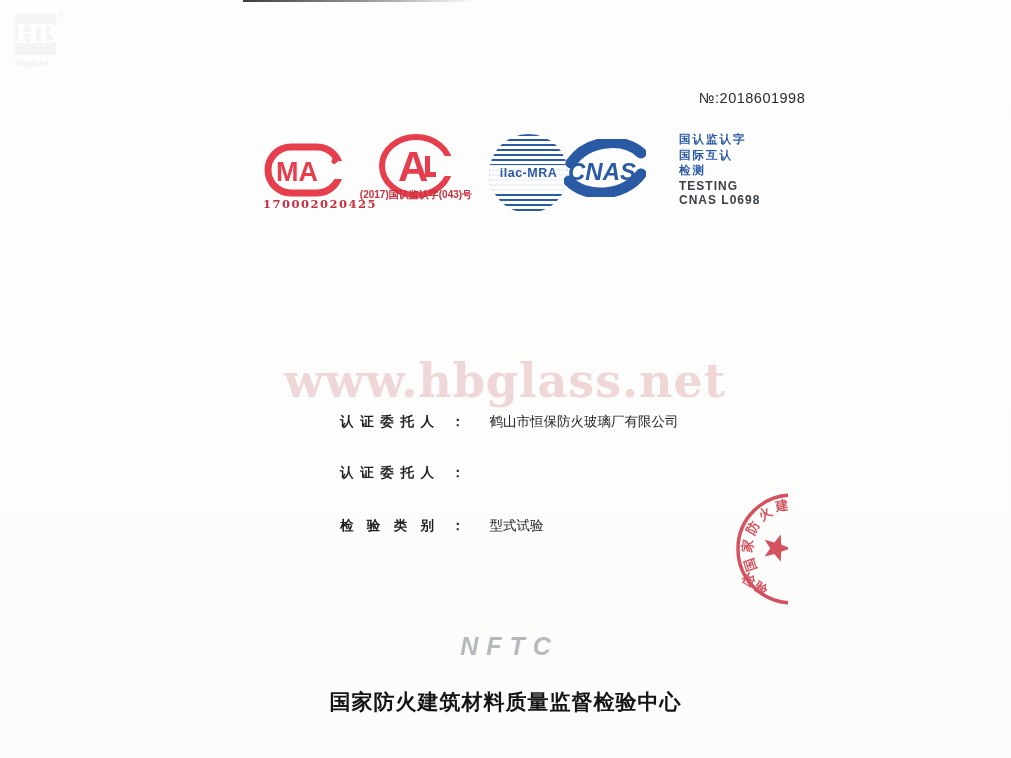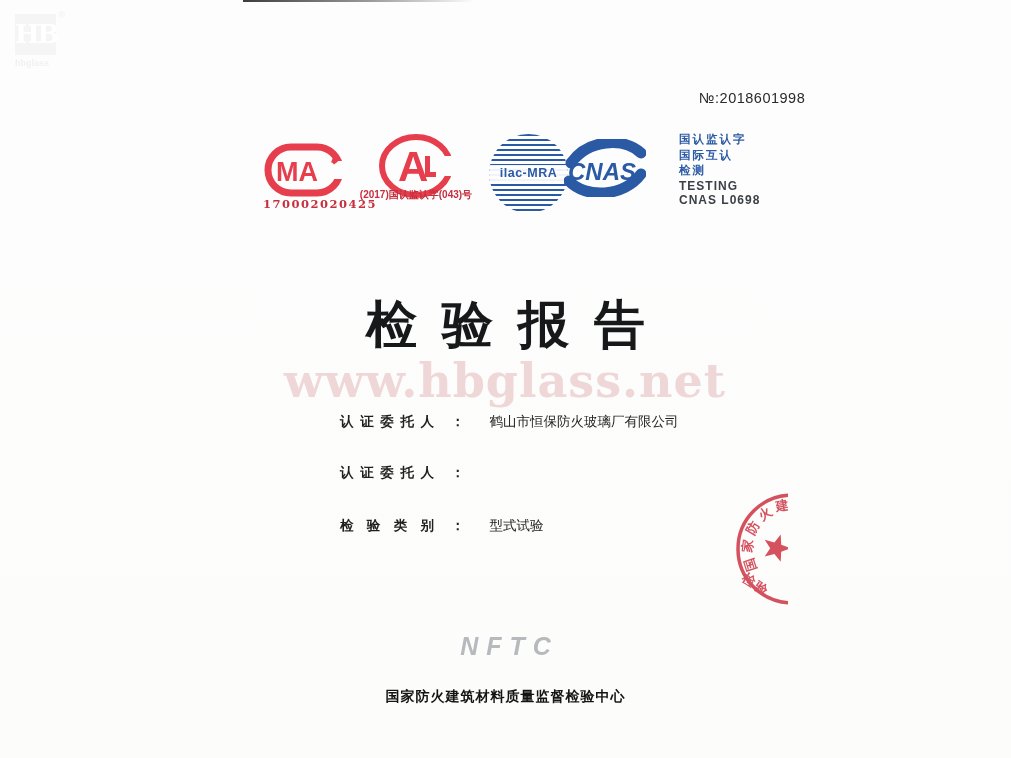--- a/index.html
+++ b/index.html
@@ -28,21 +28,21 @@
   
   .logo-abs{position:absolute;}
   .cma-caption{position:absolute;left:263px;top:197px;width:96px;text-align:center;
     font-family:"DejaVu Serif", serif;font-weight:bold;font-size:11.5px;color:#c5303e;letter-spacing:1.5px;}
   .cal-caption{position:absolute;left:358px;top:188px;width:116px;text-align:center;
     font-weight:bold;font-size:10px;color:#c5303e;}
 
   .ilac{position:absolute;left:489px;top:134px;width:79px;height:79px;border-radius:50%;
     background:repeating-linear-gradient(180deg,#2b5aa5 0 1.5px,#ffffff 1.5px 5px);
     overflow:hidden;}
-  .ilac .band{position:absolute;left:0;top:31px;width:100%;height:16px;background:rgba(255,255,255,.93);
+  .ilac .band{position:absolute;left:0;top:31px;width:100%;height:28px;background:rgba(255,255,255,.93);
     text-align:center;line-height:16px;font-size:12.5px;font-weight:bold;color:#2b5aa5;letter-spacing:.5px;}
 
   .cnas-lines{position:absolute;left:679px;top:132px;}
   .cnas-lines .cn{font-size:11.5px;font-weight:bold;color:#2b5aa5;letter-spacing:2px;line-height:15.5px;}
   .cnas-lines .en{font-size:12px;font-weight:bold;color:#3b3f46;letter-spacing:1px;line-height:14.5px;}
 
   
   .doc-title{position:absolute;left:0;right:0;top:291px;text-align:center;
     font-size:51px;font-weight:700;color:#17181a;letter-spacing:25px;text-indent:25px;}
 
@@ -63,21 +63,21 @@
   .f2{top:463px;}
   .f3{top:516px;}
 
   
   .stamp{position:absolute;left:700px;top:464px;width:110px;height:190px;opacity:.88;}
 
   
   .nftc{position:absolute;left:0;right:0;top:632px;text-align:center;
     font-size:25px;font-weight:bold;font-style:italic;color:#b7babd;letter-spacing:8px;text-indent:8px;}
   .org-name{position:absolute;left:0;right:0;top:688px;text-align:center;
-    font-size:14px;font-weight:700;color:#141414;letter-spacing:1px;}
+    font-size:21px;font-weight:700;color:#141414;letter-spacing:1px;}
 </style>
 </head>
 <body>
 
 <div class="page">
 
   <div class="scan-line"></div>
 
   <div class="corner">
     <div class="block"></div>
@@ -116,21 +116,20 @@
   </svg>
 
   <div class="cnas-lines">
     <div class="cn">国认监认字</div>
     <div class="cn">国际互认</div>
     <div class="cn">检测</div>
     <div class="en">TESTING</div>
     <div class="en">CNAS L0698</div>
   </div>
 
-  <div class="doc-title">检验报告</div>
 
   <div class="watermark">www.hbglass.net</div>
 
   <div class="field f1">
     <span class="lbl">认证委托人</span>
     <span class="colon">：</span>
     <span class="val">鹤山市恒保防火玻璃厂有限公司</span>
   </div>
 
   <div class="field f2">

